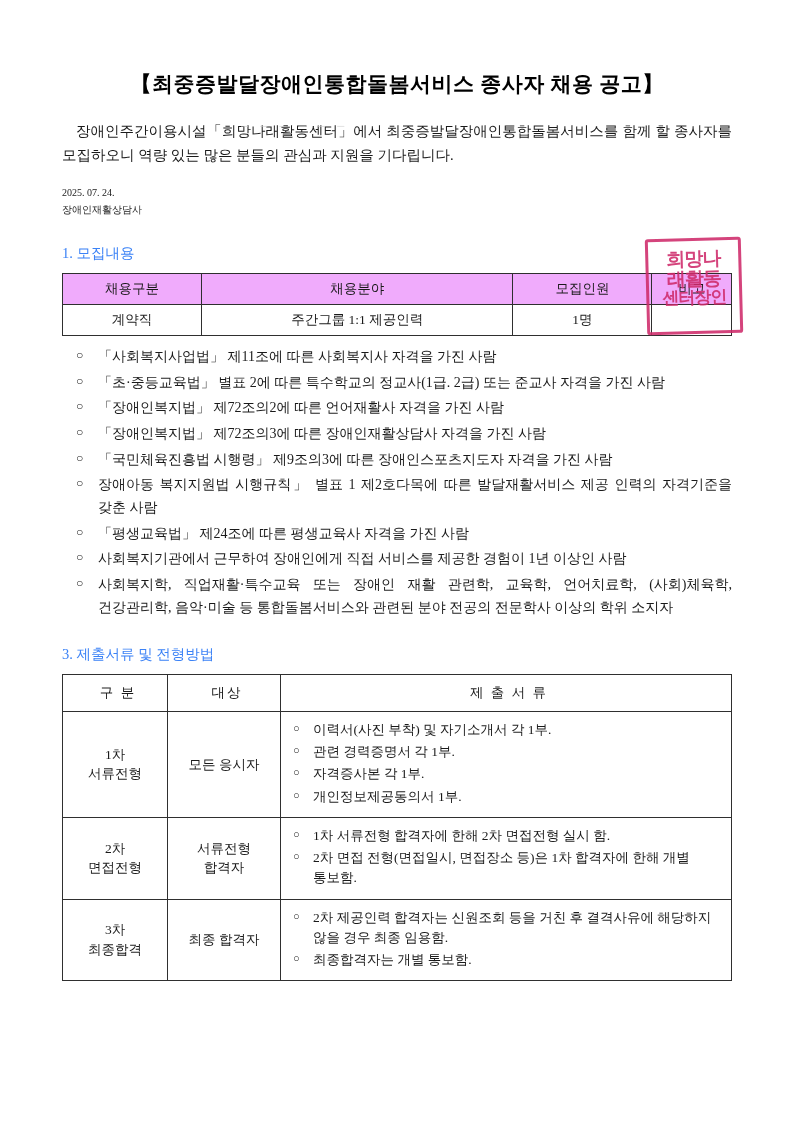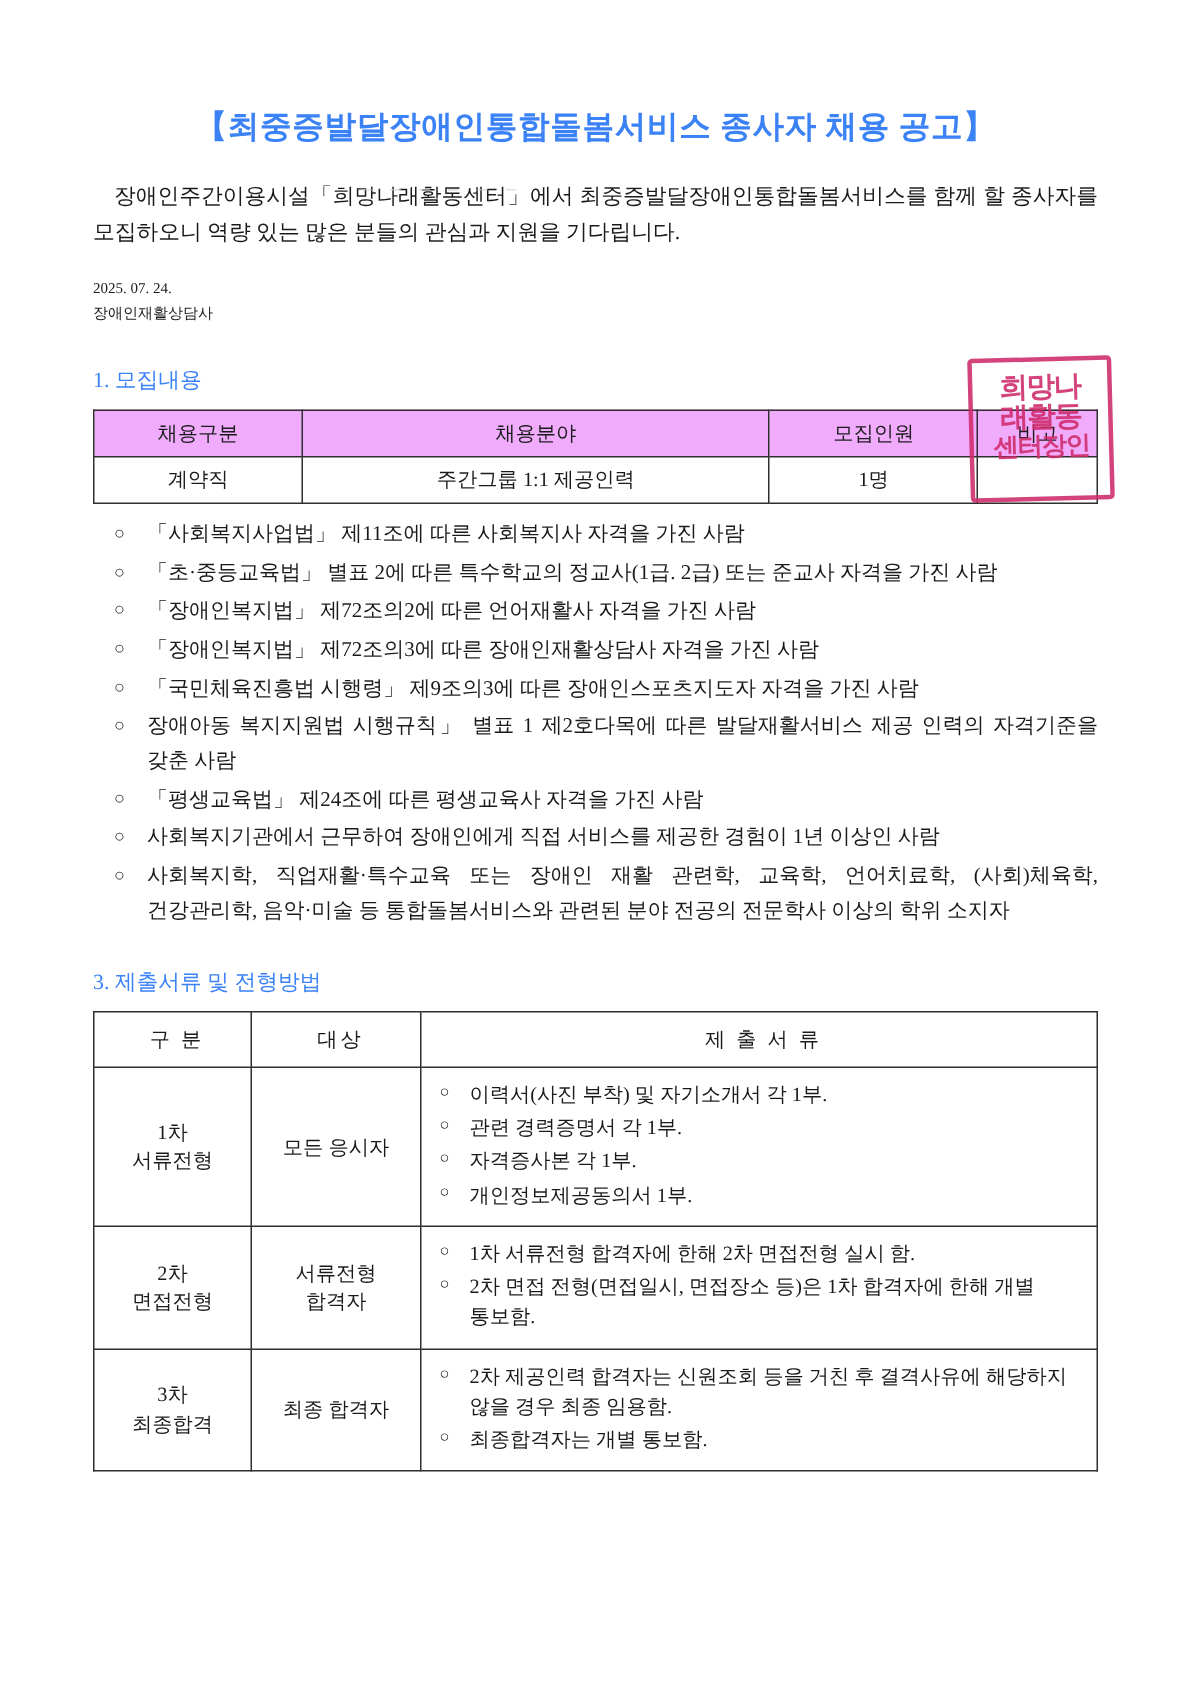--- a/index.html
+++ b/index.html
@@ -33,21 +33,21 @@
     letter-spacing: 4px;
     white-space: nowrap;
     overflow: hidden;
   }
   .doc-title {
     margin-top: 70px;
     text-align: center;
     font-size: 21px;
     font-weight: bold;
     letter-spacing: 0.5px;
-    color: #3b82f6;
+    color: #000000;
   }
   .intro {
     margin-top: 22px;
     font-size: 14.5px;
     line-height: 1.65;
     text-align: justify;
     text-indent: 14px;
     word-break: keep-all;
   }
   .date-block {

